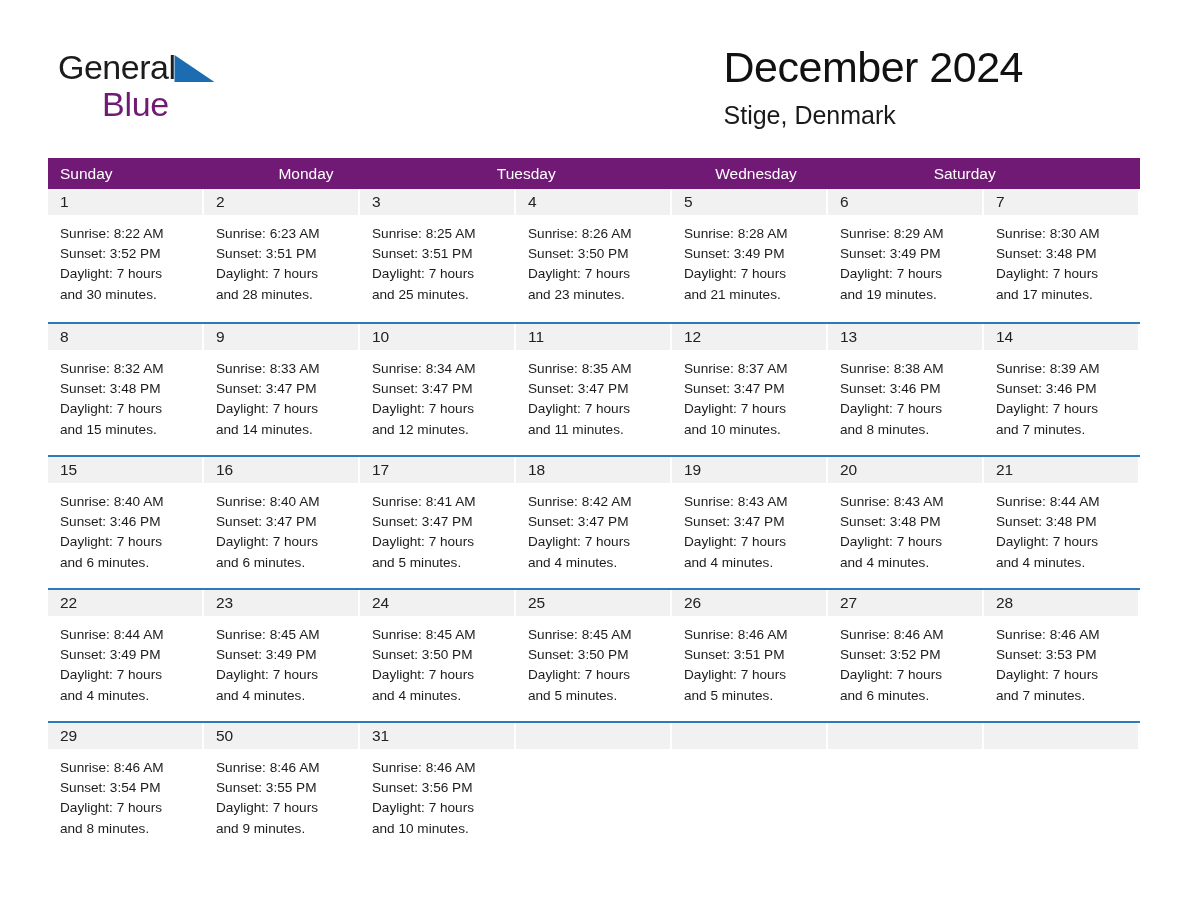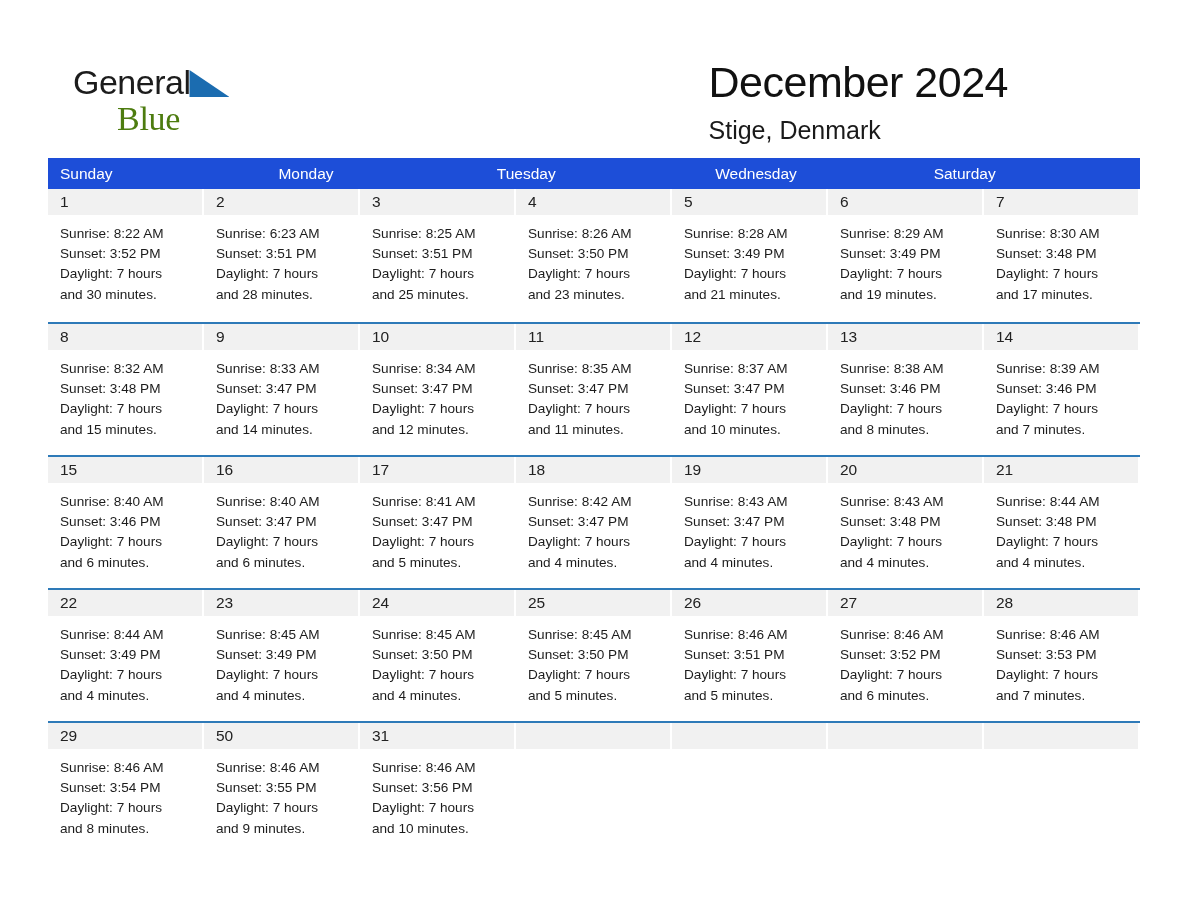--- a/index.html
+++ b/index.html
@@ -12,21 +12,21 @@
     height: 918px;
     font-family: "Liberation Sans", sans-serif;
     color: #1a1a1a;
     position: relative;
     overflow: hidden;
   }
   .page {
     width: 1075px;
     height: 918px;
     box-sizing: border-box;
-    padding: 15px;
+    padding: 0;
     position: relative;
   }
 
   
   .header {
     position: relative;
     height: 110px;
     padding: 0 52px;
     box-sizing: border-box;
   }
@@ -56,25 +56,24 @@
     width: 40px;
     height: 27px;
     margin-left: -1px;
     margin-top: 5px;
     background: #1b6cb0;
     clip-path: polygon(0 0, 100% 100%, 0 100%);
   }
   .brand-row2 {
     display: block;
     font-size: 34px;
-    color: #4d7c0f;
+    color: #701a75;
     margin-top: 1px;
     margin-left: 44px;
     letter-spacing: -0.3px;
-    font-family: Liberation Serif, serif;
   }
 
   .title-block {
     position: absolute;
     right: 52px;
     top: 46px;
     text-align: left;
   }
   .cal-title {
     font-size: 43px;
@@ -94,21 +93,21 @@
 
   
   .calendar {
     position: absolute;
     left: 48px;
     top: 158px;
     width: 1092px;
   }
   .dow-row {
     display: flex;
-    background: #1d4ed8;
+    background: #701a75;
     height: 31px;
   }
   .dow {
     flex: 1 1 0;
     color: #ffffff;
     font-size: 15.5px;
     line-height: 31px;
     padding-left: 12px;
     box-sizing: border-box;
     white-space: nowrap;

